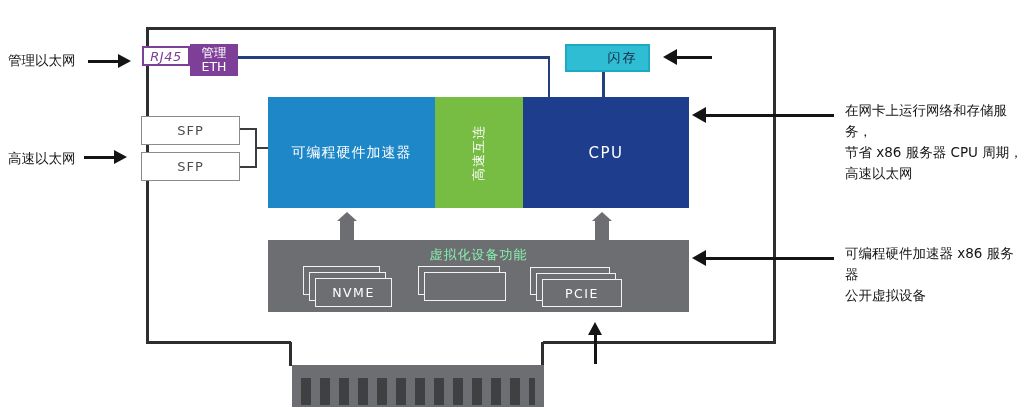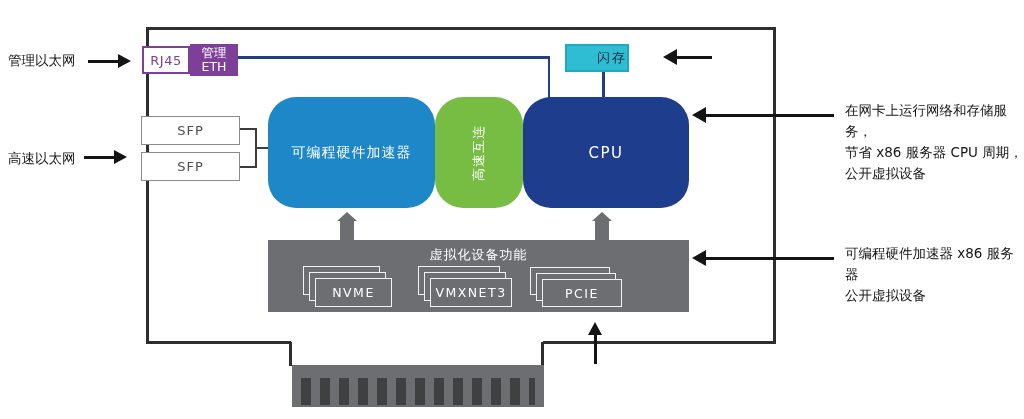--- a/index.html
+++ b/index.html
@@ -10,49 +10,49 @@
   .abs{position:absolute;box-sizing:border-box;}
   
   .outer-rect{left:146px;top:27px;width:630px;height:317px;border:3px solid #2e2e30;}
   .notch-eraser{left:291px;top:340px;width:252px;height:6px;background:#fff;}
   .notch-left{left:289px;top:342px;width:3px;height:24px;background:#2e2e30;}
   .notch-right{left:541px;top:342px;width:3px;height:24px;background:#2e2e30;}
   .connector{left:292px;top:365px;width:252px;height:42px;background:#6d6e71;}
   .connector-pins{position:absolute;left:9px;top:13px;width:234px;height:27px;
     background:repeating-linear-gradient(90deg,#3f4042 0 10px,#6d6e71 10px 19px);}
   
-  .rj45{left:142px;top:46px;width:48px;height:28px;background:#fff;border:2px solid #7d3f98;
-    color:#7d3f98;font-size:13px;display:flex;align-items:center;justify-content:center;letter-spacing:.5px;}
+  .rj45{left:142px;top:46px;width:48px;height:20px;background:#fff;border:2px solid #7d3f98;
+    color:#7d3f98;font-size:13px;display:flex;align-items:center;justify-content:center;letter-spacing:.5px;font-style:italic;}
   .mgmt-eth{left:190px;top:44px;width:48px;height:32px;background:#7d3f98;color:#fff;
     font-size:12.5px;line-height:1.15;display:flex;align-items:center;justify-content:center;
     text-align:right;white-space:pre-line;}
   .sfp{width:99px;height:29px;background:#fff;border:1.5px solid #8a8b8e;color:#4c4d4f;
     font-size:13px;display:flex;align-items:center;justify-content:center;letter-spacing:1px;}
   .sfp1{left:141px;top:116px;} .sfp2{left:141px;top:152px;}
   
-  .chip{display:flex;align-items:center;justify-content:center;color:#fff;text-align:right;border-radius:28px;}
+  .chip{display:flex;align-items:center;justify-content:center;color:#fff;text-align:right;}
   .accel{left:268px;top:97px;width:167px;height:111px;background:#1e87c7;font-size:14px;letter-spacing:1px;}
   .interconnect{left:435px;top:97px;width:88px;height:111px;background:#77bc43;}
   .interconnect span{transform:rotate(-90deg);white-space:nowrap;font-size:13px;letter-spacing:1px;color:#fff;}
   .cpu{left:523px;top:97px;width:166px;height:111px;background:#1e3d8c;font-size:15px;letter-spacing:1.5px;}
-  .flash{left:565px;top:44px;width:64px;height:28px;background:#2fbdd4;border:2px solid #1da9c4;
+  .flash{left:565px;top:44px;width:85px;height:28px;background:#2fbdd4;border:2px solid #1da9c4;
     color:#18233f;font-size:13px;display:flex;align-items:center;justify-content:center;letter-spacing:2px;padding-left:30px;}
   
   .wire-navy{background:#24407c;}
   .wire-dark{background:#3b3c3e;}
   .eth-h{left:237px;top:56px;width:313px;height:2.5px;}
   .eth-v{left:547.5px;top:56px;width:2.5px;height:42px;}
   .flash-v{left:602px;top:72px;width:2.5px;height:26px;}
   .sfp1-h{left:240px;top:128px;width:17px;height:2px;}
   .sfp2-h{left:240px;top:166px;width:17px;height:2px;}
   .sfp-v{left:255px;top:128px;width:2px;height:40px;}
   .sfp-merge{left:255px;top:147px;width:14px;height:2px;}
   
   .virt-box{left:268px;top:240px;width:421px;height:72px;background:#6d6e71;}
-  .virt-title{position:absolute;top:6px;left:0;width:100%;text-align:center;color:#ffffff;
+  .virt-title{position:absolute;top:6px;left:0;width:100%;text-align:center;color:#86efac;
     font-size:13px;letter-spacing:1px;}
   .pillar-stem{width:14px;height:20px;background:#6d6e71;}
   .pillar-tip{width:0;height:0;border-left:10px solid transparent;border-right:10px solid transparent;
     border-bottom:9px solid #6d6e71;}
   .p1-tip{left:337px;top:212px;} .p1-stem{left:340px;top:220px;}
   .p2-tip{left:592px;top:212px;} .p2-stem{left:595px;top:220px;}
   
   .stack{position:absolute;}
   .stack .layer{position:absolute;box-sizing:border-box;background:#6d6e71;border:1.5px solid #f2f2f2;}
   .stack .front{display:flex;align-items:center;justify-content:center;color:#fff;
@@ -113,21 +113,20 @@
   </div>
 
   <div class="stack" style="left:303px;top:266px;width:89px;height:41px;border-radius:13px;">
     <div class="layer" style="left:0;top:0;width:77px;height:29px;"></div>
     <div class="layer" style="left:6px;top:6px;width:77px;height:29px;"></div>
     <div class="layer front" style="left:12px;top:12px;width:77px;height:29px;">NVME</div>
   </div>
   <div class="stack" style="left:418px;top:266px;width:94px;height:41px;">
     <div class="layer" style="left:0;top:0;width:82px;height:29px;"></div>
     <div class="layer" style="left:6px;top:6px;width:82px;height:29px;"></div>
-    <div class="layer front" style="left:12px;top:12px;width:82px;height:29px;">VMXNET3</div>
   </div>
   <div class="stack" style="left:530px;top:267px;width:92px;height:40px;">
     <div class="layer" style="left:0;top:0;width:80px;height:28px;"></div>
     <div class="layer" style="left:6px;top:6px;width:80px;height:28px;"></div>
     <div class="layer front" style="left:12px;top:12px;width:80px;height:28px;">PCIE</div>
   </div>
 
   <div class="abs note" style="left:8px;top:50px;">管理以太网</div>
   <div class="abs arrow-line-h" style="left:88px;top:60px;width:31px;"></div>
   <div class="abs head-right" style="left:118px;top:54px;"></div>
@@ -136,21 +135,21 @@
   <div class="abs arrow-line-h" style="left:84px;top:156px;width:31px;"></div>
   <div class="abs head-right" style="left:114px;top:150px;"></div>
 
   <div class="abs head-left" style="left:663px;top:49px;"></div>
   <div class="abs arrow-line-h" style="left:676px;top:56px;width:36px;"></div>
 
   <div class="abs head-left" style="left:692px;top:107px;"></div>
   <div class="abs arrow-line-h" style="left:706px;top:114px;width:128px;"></div>
   <div class="abs note" style="left:845px;top:100px;width:178px;">在网卡上运行网络和存储服务，
 节省 x86 服务器 CPU 周期，
-公开虚拟设备</div>
+高速以太网</div>
 
   <div class="abs head-left" style="left:692px;top:250px;"></div>
   <div class="abs arrow-line-h" style="left:706px;top:257px;width:128px;"></div>
   <div class="abs note" style="left:845px;top:243px;width:178px;">可编程硬件加速器 x86 服务器
 公开虚拟设备</div>
 
   <div class="abs head-up" style="left:588px;top:322px;"></div>
   <div class="abs arrow-line-v" style="left:594px;top:334px;height:30px;"></div>
 
 </div>

